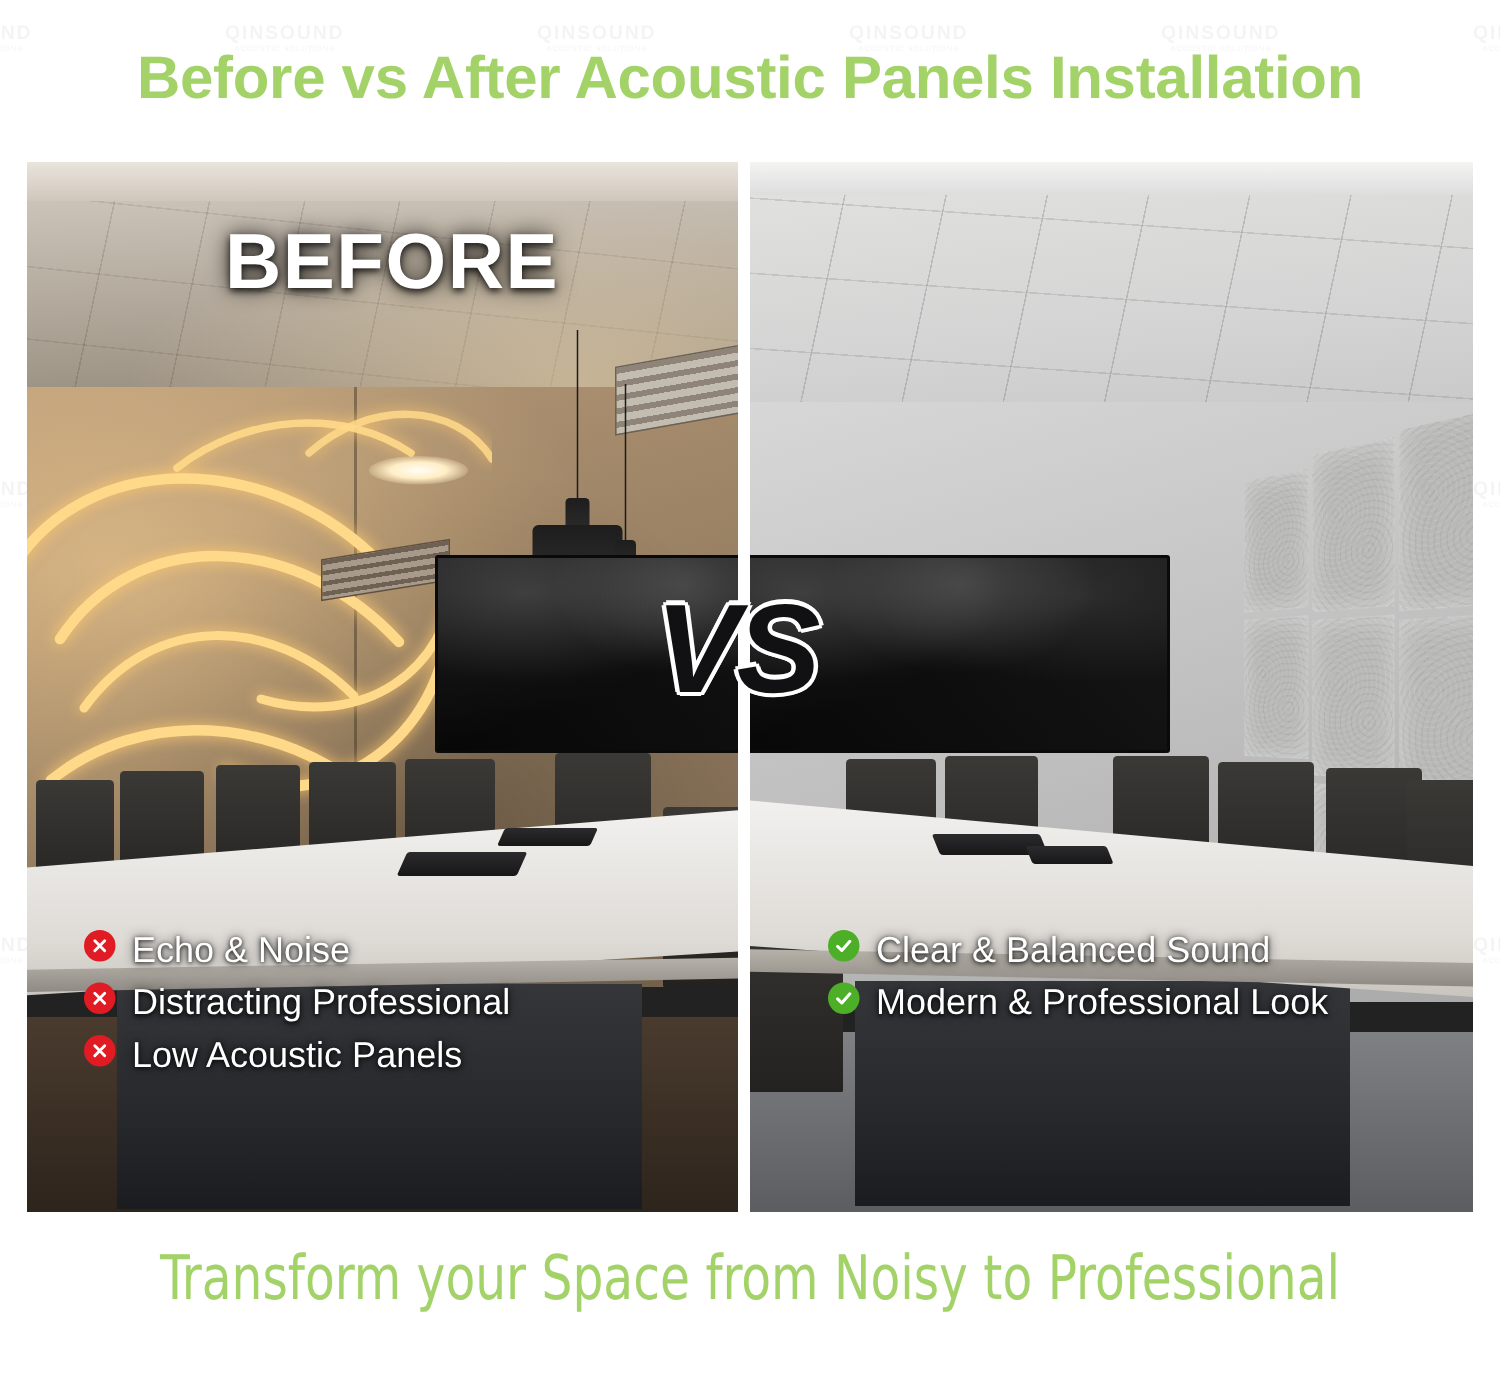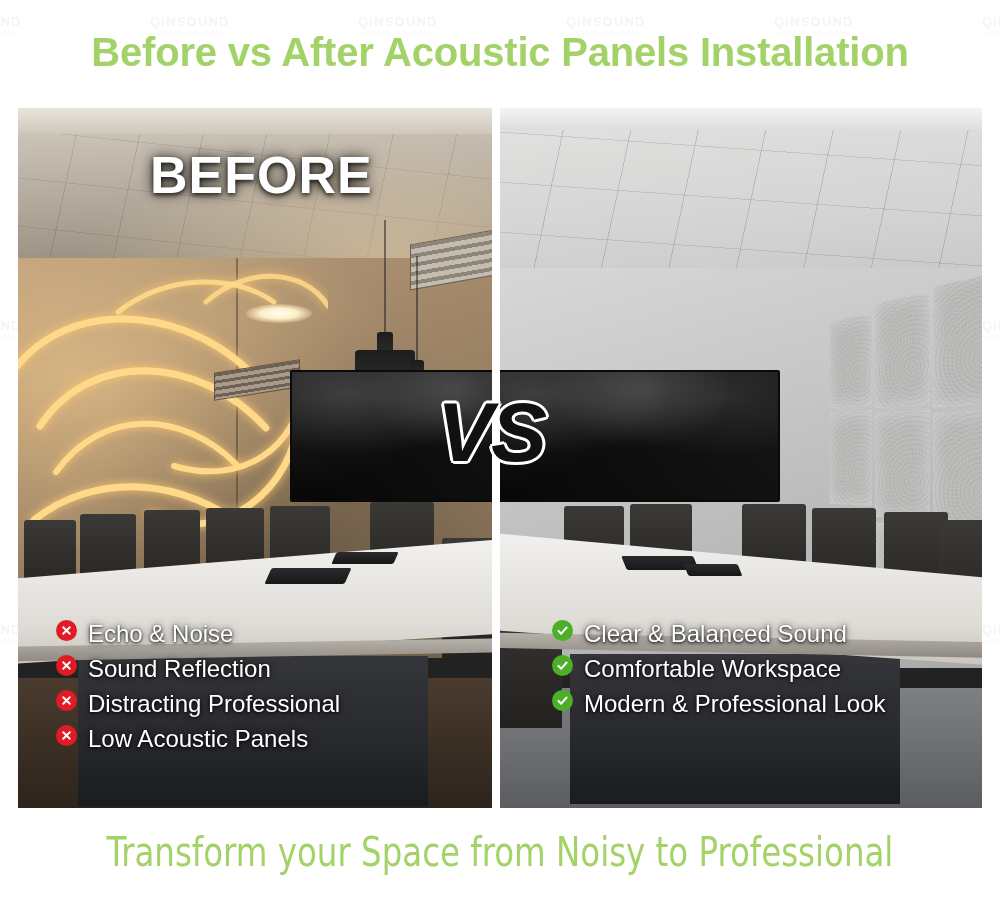--- a/index.html
+++ b/index.html
@@ -458,56 +458,40 @@
           </svg>
       </span>
       <span class="feature-text">Echo &amp; Noise</span>
     </div>
     <div class="feature-row">
       <span class="badge bad">
         <svg width="11" height="11" viewBox="0 0 12 12">
             <path d="M2.4 2.4 L9.6 9.6 M9.6 2.4 L2.4 9.6" stroke="#fff" stroke-width="2.1" stroke-linecap="round"></path>
           </svg>
       </span>
-      <span class="feature-text">Sound Reflection</span>
-    </div>
-    <div class="feature-row">
-      <span class="badge bad">
-        <svg width="11" height="11" viewBox="0 0 12 12">
-            <path d="M2.4 2.4 L9.6 9.6 M9.6 2.4 L2.4 9.6" stroke="#fff" stroke-width="2.1" stroke-linecap="round"></path>
-          </svg>
-      </span>
       <span class="feature-text">Distracting Professional</span>
     </div>
     <div class="feature-row">
       <span class="badge bad">
         <svg width="11" height="11" viewBox="0 0 12 12">
             <path d="M2.4 2.4 L9.6 9.6 M9.6 2.4 L2.4 9.6" stroke="#fff" stroke-width="2.1" stroke-linecap="round"></path>
           </svg>
       </span>
       <span class="feature-text">Low Acoustic Panels</span>
     </div>
   </div>
 
   <div class="feature-list" id="list-after">
     <div class="feature-row">
       <span class="badge good">
         <svg width="13" height="13" viewBox="0 0 14 14">
             <path d="M2.6 7.4 L5.6 10.4 L11.4 3.8" fill="none" stroke="#fff" stroke-width="2.2" stroke-linecap="round" stroke-linejoin="round"></path>
           </svg>
       </span>
       <span class="feature-text">Clear &amp; Balanced Sound</span>
-    </div>
-    <div class="feature-row">
-      <span class="badge good">
-        <svg width="13" height="13" viewBox="0 0 14 14">
-            <path d="M2.6 7.4 L5.6 10.4 L11.4 3.8" fill="none" stroke="#fff" stroke-width="2.2" stroke-linecap="round" stroke-linejoin="round"></path>
-          </svg>
-      </span>
-      <span class="feature-text">Comfortable Workspace</span>
     </div>
     <div class="feature-row">
       <span class="badge good">
         <svg width="13" height="13" viewBox="0 0 14 14">
             <path d="M2.6 7.4 L5.6 10.4 L11.4 3.8" fill="none" stroke="#fff" stroke-width="2.2" stroke-linecap="round" stroke-linejoin="round"></path>
           </svg>
       </span>
       <span class="feature-text">Modern &amp; Professional Look</span>
     </div>
   </div>

